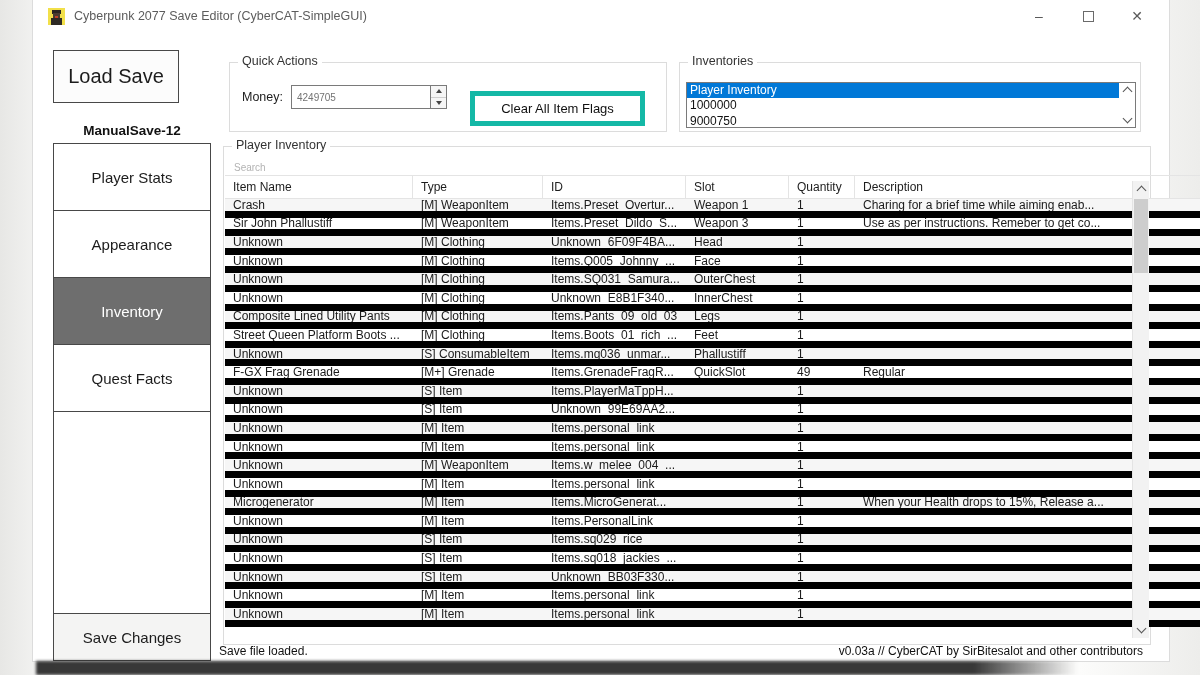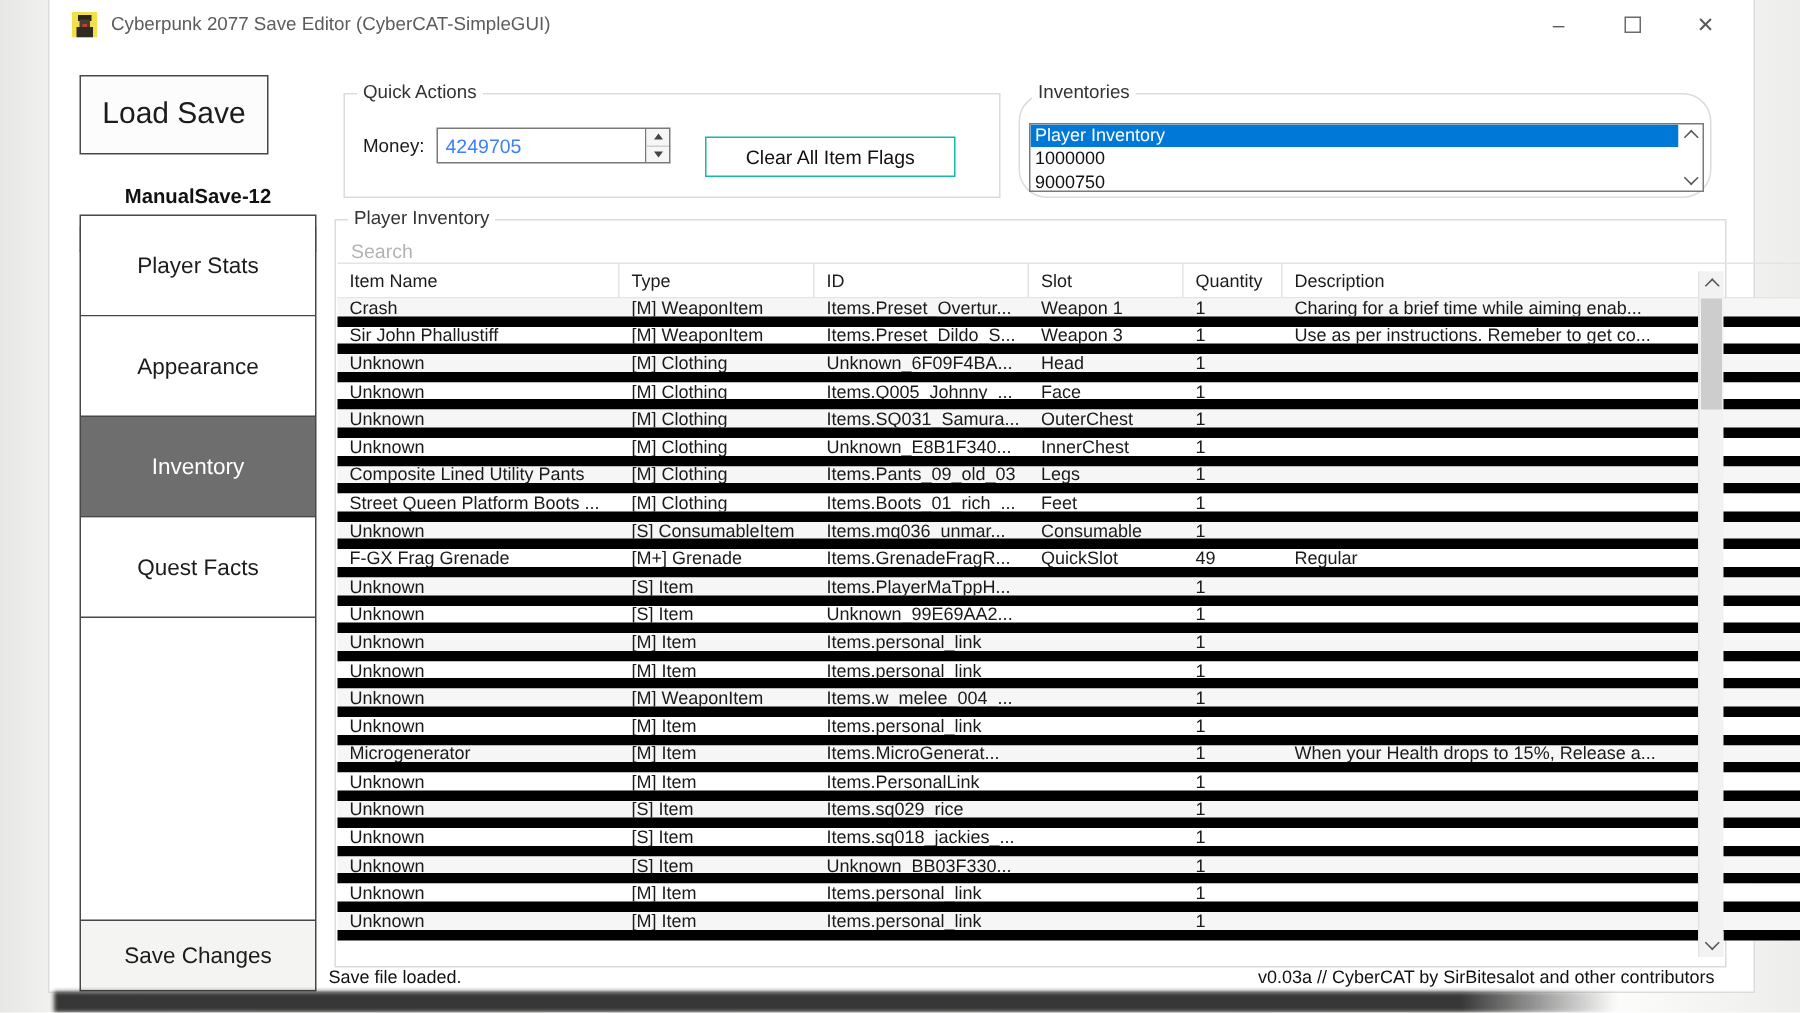--- a/index.html
+++ b/index.html
@@ -39,51 +39,51 @@
   .nav-item{height:66px;flex:0 0 auto;border-bottom:1px solid #484848;display:flex;align-items:center;
             justify-content:center;font-size:15px;color:#1c1c1c;background:#fff;cursor:default;}
   .nav-item.active{background:#6e6e6e;color:#fff;}
   .nav-filler{flex:1 1 auto;background:#fff;}
   .save-changes{height:46px;flex:0 0 auto;border-top:1px solid #484848;display:flex;align-items:center;
                 justify-content:center;font-size:15px;color:#1c1c1c;background:#f4f4f3;cursor:default;}
   
   .grp{position:absolute;border:1px solid #dcdcdc;box-sizing:border-box;background:#fff;}
   .grp-label{position:absolute;top:-9px;left:8px;background:#fff;padding:0 4px;font-size:12.5px;color:#333;}
   .grp-quick{left:196px;top:62px;width:438px;height:70px;}
-  .grp-invs{left:646px;top:62px;width:462px;height:70px;border-radius:19px;}
+  .grp-invs{left:646px;top:62px;width:462px;height:70px;}
   .grp-panel{left:190px;top:146px;width:928px;height:499px;}
   
   .money-row{position:absolute;left:12px;top:22px;display:flex;align-items:center;}
   .money-label{font-size:12.5px;color:#1c1c1c;margin-right:8px;}
   .money-wrap{display:flex;width:156px;height:24px;border:1px solid #7a7a7a;box-sizing:border-box;background:#fff;}
-  .money-input{flex:1;border:none;outline:none;font-family:"Liberation Sans",sans-serif;font-size:13px;
-               padding:0 0 0 5px;color:#3b82f6;min-width:0;}
+  .money-input{flex:1;border:none;outline:none;font-family:"Liberation Sans",sans-serif;font-size:10px;
+               padding:0 0 0 5px;color:#737373;min-width:0;}
   .spinner{width:15px;border-left:1px solid #7a7a7a;display:flex;flex-direction:column;}
   .spin-btn{flex:1;display:flex;align-items:center;justify-content:center;background:#f6f6f6;}
   .spin-btn.up{border-bottom:1px solid #cfcfcf;}
   .tri-up{width:0;height:0;border-left:3.5px solid transparent;border-right:3.5px solid transparent;
           border-bottom:4px solid #444;}
   .tri-down{width:0;height:0;border-left:3.5px solid transparent;border-right:3.5px solid transparent;
             border-top:4px solid #444;}
-  .clear-flags{position:absolute;left:240px;top:28px;width:165px;height:25px;border:1px solid #14b8a6;
+  .clear-flags{position:absolute;left:240px;top:28px;width:165px;height:25px;border:5px solid #14b8a6;
                background:#fff;font-size:13px;color:#111;display:flex;align-items:center;justify-content:center;cursor:default;}
   
   .listbox{position:absolute;left:6px;top:19px;width:450px;height:46px;border:1px solid #7a7a7a;
            box-sizing:border-box;background:#fff;display:flex;}
   .list-items{flex:1;display:flex;flex-direction:column;overflow:hidden;}
   .list-item{height:15.3px;line-height:15.3px;font-size:12px;color:#111;padding-left:3px;white-space:nowrap;cursor:default;}
   .list-item.selected{background:#0078d7;color:#fff;}
   .list-scroll{width:16px;display:flex;flex-direction:column;justify-content:space-between;
                align-items:center;padding:3px 0;}
   .chev{width:6px;height:6px;border-right:1.6px solid #555;border-bottom:1.6px solid #555;}
   .chev.up{transform:rotate(-135deg);margin-top:2px;}
   .chev.down{transform:rotate(45deg);margin-bottom:2px;}
   
   .search-input{position:absolute;left:8px;top:10px;width:300px;height:18px;border:none;outline:none;
-                font-family:"Liberation Sans",sans-serif;font-size:13px;color:#000000;}
+                font-family:"Liberation Sans",sans-serif;font-size:10px;color:#000000;}
   .search-input::placeholder{color:#b3b3b3;}
   .table{position:absolute;left:1px;top:28px;width:1000px;text-align:right;}
   .thead{display:grid;grid-template-columns:188px 130px 143px 103px 66px 1fr;height:22px;
          border-top:1px solid #e4e4e4;border-bottom:1px solid #e4e4e4;align-items:center;}
   .thcell{font-size:12px;color:#1c1c1c;padding-left:8px;border-right:1px solid #e4e4e4;height:100%;
           display:flex;align-items:center;box-sizing:border-box;white-space:nowrap;overflow:hidden;cursor:default;}
   .thcell:last-child{border-right:none;}
   .tbody{display:block;}
   .trow{display:grid;grid-template-columns:188px 130px 143px 103px 66px 1fr;height:18.6px;
         box-sizing:border-box;border-bottom:7px solid #000000;background:#fff;cursor:default;}
@@ -244,21 +244,21 @@
             <div class="tcell">[M] Clothing</div>
             <div class="tcell">Items.Boots_01_rich_...</div>
             <div class="tcell">Feet</div>
             <div class="tcell">1</div>
             <div class="tcell"></div>
           </div>
           <div class="trow odd">
             <div class="tcell">Unknown</div>
             <div class="tcell">[S] ConsumableItem</div>
             <div class="tcell">Items.mq036_unmar...</div>
-            <div class="tcell">Consumable</div>
+            <div class="tcell">Phallustiff</div>
             <div class="tcell">1</div>
             <div class="tcell"></div>
           </div>
           <div class="trow">
             <div class="tcell">F-GX Frag Grenade</div>
             <div class="tcell">[M+] Grenade</div>
             <div class="tcell">Items.GrenadeFragR...</div>
             <div class="tcell">QuickSlot</div>
             <div class="tcell">49</div>
             <div class="tcell">Regular</div>

